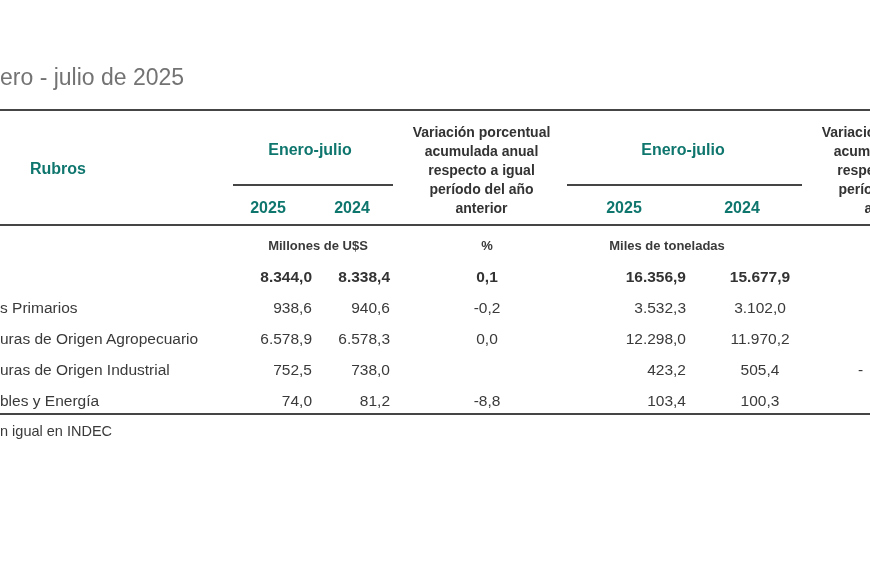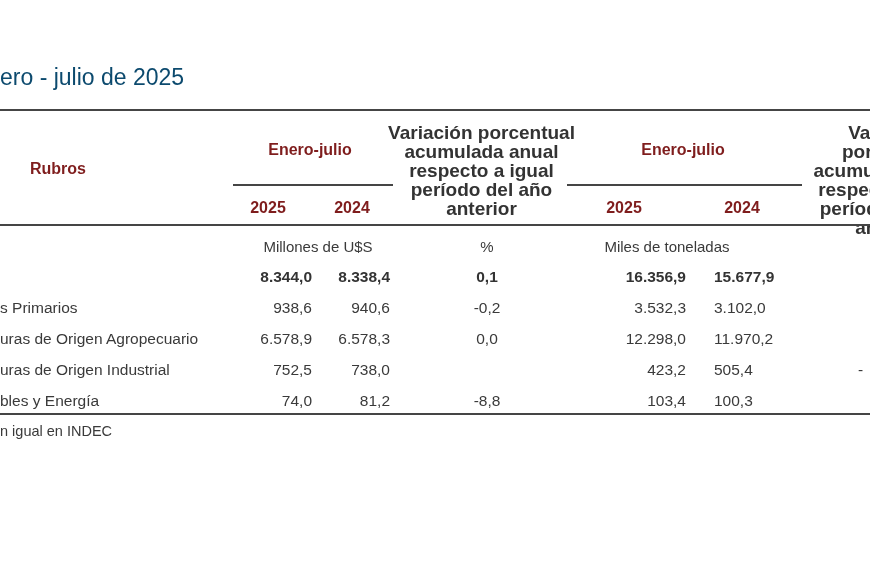--- a/index.html
+++ b/index.html
@@ -1,34 +1,34 @@
 <!DOCTYPE html>
 <html><head>
 <meta charset="utf-8">
 <style>
   html,body{margin:0;padding:0;background:#ffffff;}
   #page{position:relative;width:870px;height:580px;background:#ffffff;overflow:hidden;
         font-family:"Liberation Sans","DejaVu Sans",sans-serif;color:#3a3a3a;}
   .abs{position:absolute;}
   .rule{position:absolute;background:#454545;height:2px;}
-  .title{font-size:23px;font-weight:400;color:#0c4a6e;white-space:nowrap;}
-  .hbold{font-weight:700;font-size:16px;color:#7f1d1d;}
+  .title{font-size:23px;font-weight:400;color:#737373;white-space:nowrap;}
+  .hbold{font-weight:700;font-size:16px;color:#0f766e;}
   .group-title{text-align:center;}
   .year{ text-align:center;}
-  .var-head{font-weight:700;font-size:19px;line-height:19px;text-align:center;color:#333333;}
-  .units{font-size:15px;text-align:center;white-space:nowrap;}
+  .var-head{font-weight:700;font-size:14px;line-height:19px;text-align:center;color:#333333;}
+  .units{font-size:13px;text-align:center;white-space:nowrap;font-weight:bold;}
   .row{position:absolute;left:0;width:705px;height:22px;font-size:15.5px;line-height:22px;}
   .row.bold{font-weight:700;color:#333333;}
   .cell{position:absolute;top:0;height:22px;white-space:nowrap;}
   .c-label{left:0;width:232px;text-align:left;}
   .c-usd1{left:182px;width:130px;text-align:right;}
   .c-usd2{left:260px;width:130px;text-align:right;}
   .c-var{left:433px;width:108px;text-align:center;}
   .c-ton1{left:556px;width:130px;text-align:right;}
-  .c-ton2{left:714px;width:130px;text-align:left;}
+  .c-ton2{left:695px;width:130px;text-align:center;}
   .c-varr{left:858px;width:40px;text-align:left;}
   .footer{font-size:14.5px;color:#3a3a3a;white-space:nowrap;}
 </style>
 </head>
 <body>
 
 <div id="page">
 
   <div class="abs title" style="left:0;top:64px;">ero - julio de 2025</div>
 

